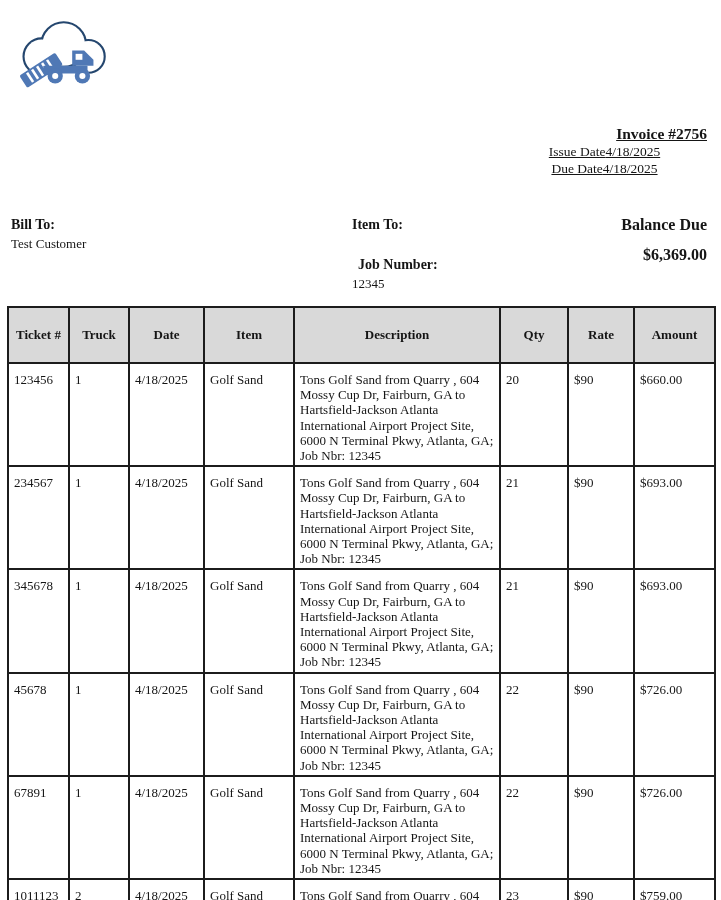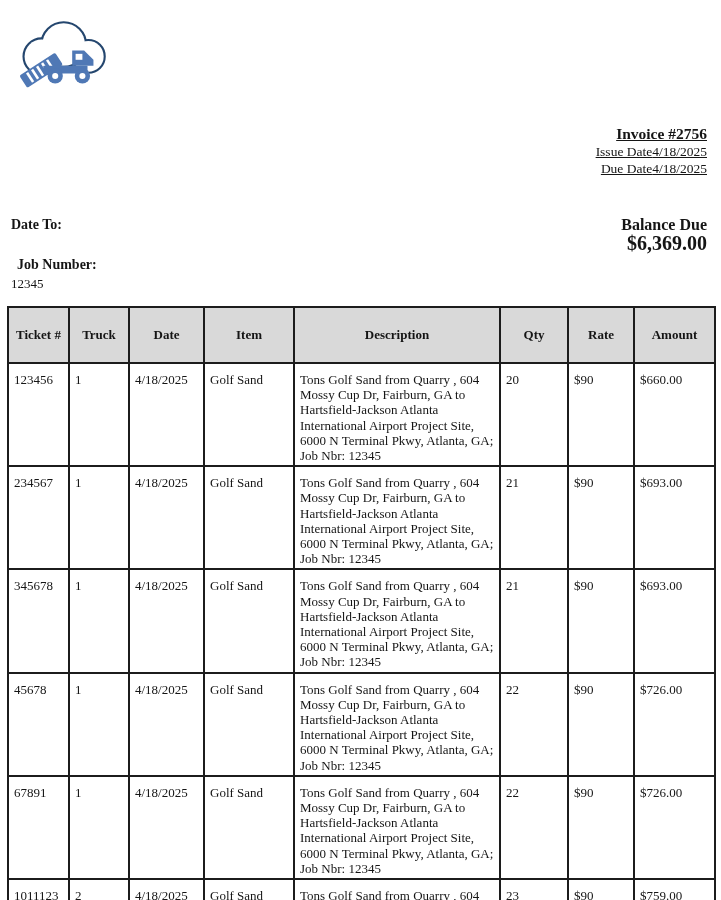--- a/index.html
+++ b/index.html
@@ -18,34 +18,34 @@
     display: flex; justify-content: space-between; align-items: flex-start;
     padding: 0 58px 0 11px;
   }
   .company-name { font-size: 18px; font-weight: bold; line-height: 21px; letter-spacing: .2px; }
   .company-address { font-size: 12px; margin-top: 2px; }
   .logo-wrap { margin-top: 5px; }
 
   
   .invoice-block { width: 205px; margin: 27px 14px 0 auto; text-decoration: underline; }
   .invoice-title { text-align: right; font-weight: bold; font-size: 15.5px; line-height: 18px; }
-  .invoice-row { display: flex; justify-content: flex-end; font-size: 13.5px; line-height: 15.5px; margin-top: 1px; }
+  .invoice-row { display: flex; justify-content: center; font-size: 13.5px; line-height: 15.5px; margin-top: 1px; }
   .invoice-row .lbl { text-align: left; }
   .invoice-row .val { text-align: right; }
 
   
   .parties { display: flex; align-items: flex-start; padding: 0 14px 0 11px; margin-top: 40px; }
   .bill-block { width: 341px; }
   .remit-block { width: 190px; }
   .balance-block { flex: 1; text-align: right; }
   .lbl-bold { font-weight: bold; font-size: 14px; line-height: 17px; }
   .party-val { font-size: 13px; line-height: 15px; margin-top: 3px; }
   .job-label { margin-top: 23px; margin-left: 6px; }
   .balance-label { font-weight: bold; font-size: 16px; line-height: 18px; }
-  .balance-amount { font-weight: bold; font-size: 20px; line-height: 18px; margin-top: 0; }
+  .balance-amount { font-weight: bold; font-size: 16px; line-height: 18px; margin-top: 12px; }
 
   
   table.items {
     width: 707px; margin: 15px 0 0 7px;
     border-collapse: collapse;
     border: 2.5px solid #1c1c1c;
     table-layout: fixed;
   }
   table.items th {
     background: #d9d9d9;
@@ -115,22 +115,26 @@
       <span class="lbl">Issue Date</span>
       <span class="val">4/18/2025</span>
     </div>
     <div class="invoice-row">
       <span class="lbl">Due Date</span>
       <span class="val">4/18/2025</span>
     </div>
   </div>
 
   <div class="parties">
+    <div class="bill-block">
+      <div class="lbl-bold">Bill To:</div>
+      <div class="party-val">Test Customer</div>
+    </div>
     <div class="remit-block">
-      <div class="lbl-bold">Date To:</div>
+      <div class="lbl-bold">Item To:</div>
       <div class="party-val"></div>
       <div class="lbl-bold job-label">Job Number:</div>
       <div class="party-val">12345</div>
     </div>
     <div class="balance-block">
       <div class="balance-label">Balance Due</div>
       <div class="balance-amount">$6,369.00</div>
     </div>
   </div>
 

